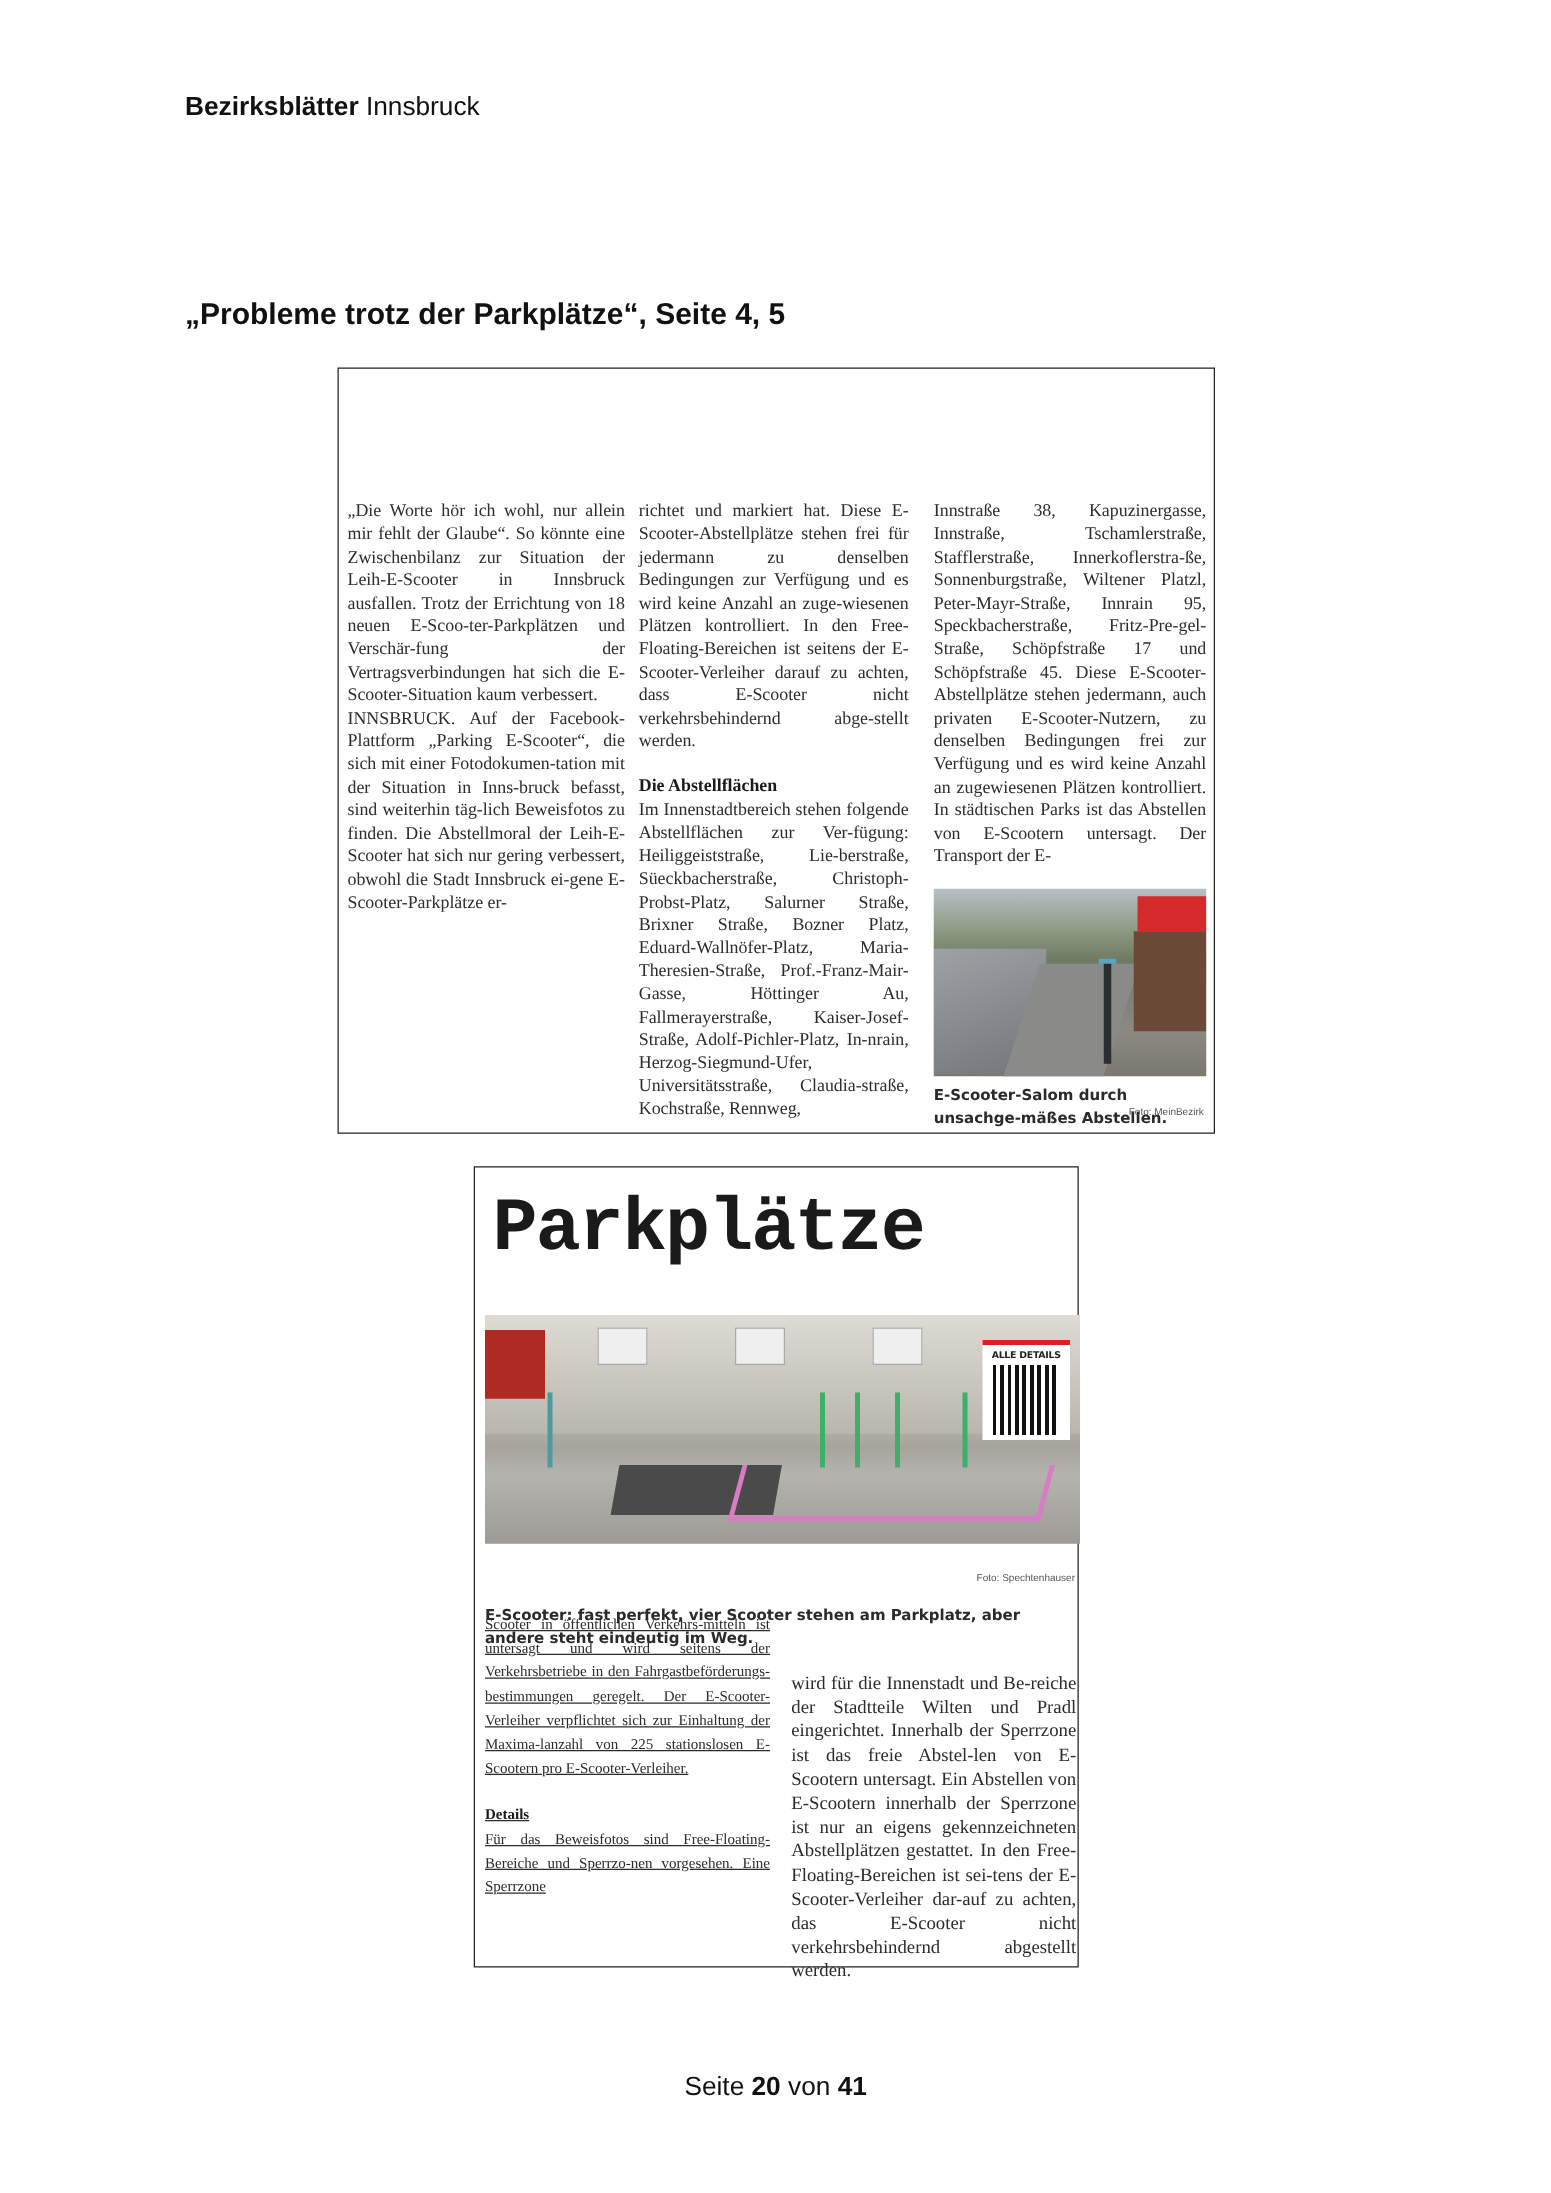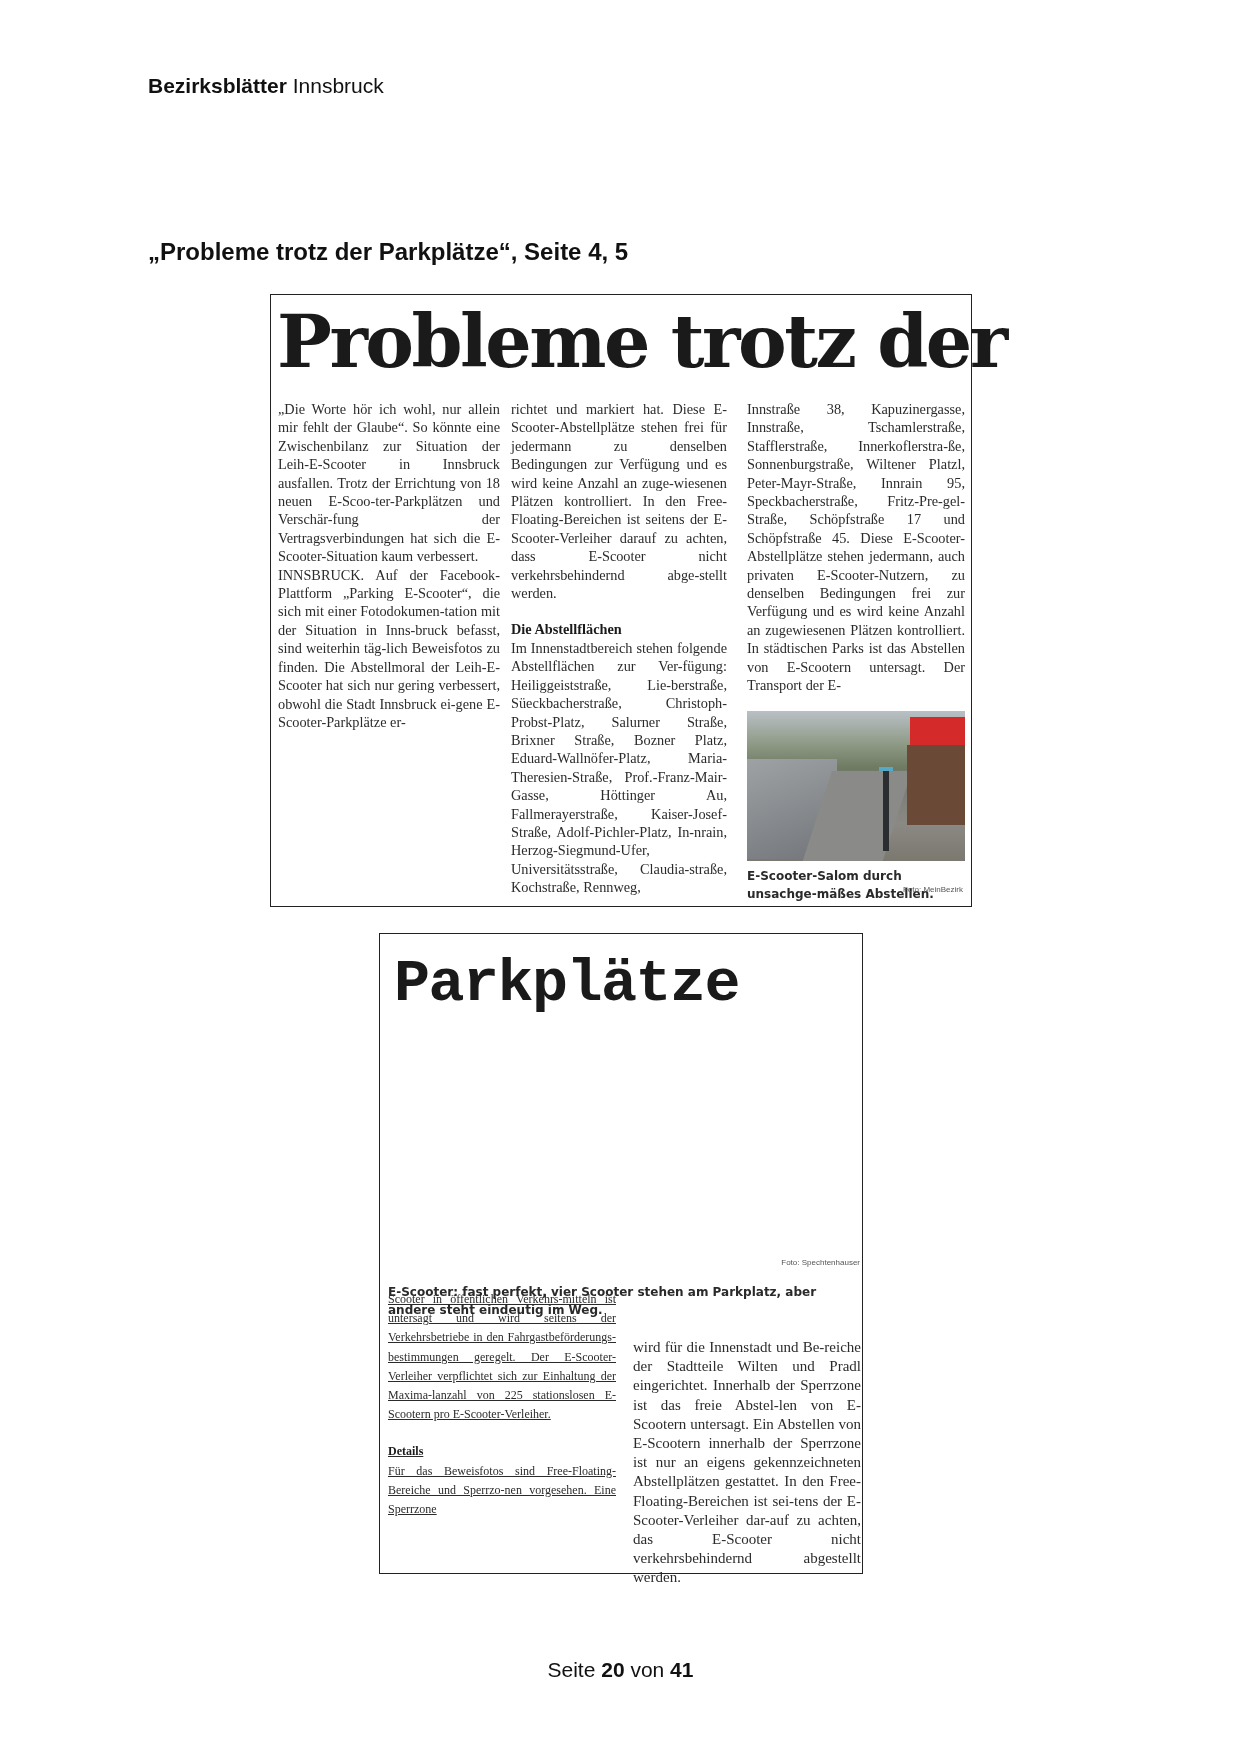--- a/index.html
+++ b/index.html
@@ -61,21 +61,20 @@
   .footer .bold { font-weight: bold; }
 </style>
 </head>
 <body>
 
 <div class="page-header"><span class="bold">Bezirksblätter</span><span> Innsbruck</span></div>
 
 <div class="doc-title">„Probleme trotz der Parkplätze“, Seite 4, 5</div>
 
 <div class="clip1">
-  <div class="headline">Probleme trotz der</div>
 
   <div class="col c1">
     <p class="para">„Die Worte hör ich wohl, nur allein mir fehlt der Glaube“. So könnte eine Zwischenbilanz zur Situation der Leih-E-Scooter in Innsbruck ausfallen. Trotz der Errichtung von 18 neuen E-Scoo-ter-Parkplätzen und Verschär-fung der Vertragsverbindungen hat sich die E-Scooter-Situation kaum verbessert.</p>
     <p class="para">INNSBRUCK. Auf der Facebook-Plattform „Parking E-Scooter“, die sich mit einer Fotodokumen-tation mit der Situation in Inns-bruck befasst, sind weiterhin täg-lich Beweisfotos zu finden. Die Abstellmoral der Leih-E-Scooter hat sich nur gering verbessert, obwohl die Stadt Innsbruck ei-gene E-Scooter-Parkplätze er-</p>
   </div>
 
   <div class="col c2">
     <p class="para">richtet und markiert hat. Diese E-Scooter-Abstellplätze stehen frei für jedermann zu denselben Bedingungen zur Verfügung und es wird keine Anzahl an zuge-wiesenen Plätzen kontrolliert. In den Free-Floating-Bereichen ist seitens der E-Scooter-Verleiher darauf zu achten, dass E-Scooter nicht verkehrsbehindernd abge-stellt werden.</p>
     <div class="subhead">Die Abstellflächen</div>
     <p class="para">Im Innenstadtbereich stehen folgende Abstellflächen zur Ver-fügung: Heiliggeiststraße, Lie-berstraße, Süeckbacherstraße, Christoph-Probst-Platz, Salurner Straße, Brixner Straße, Bozner Platz, Eduard-Wallnöfer-Platz, Maria-Theresien-Straße, Prof.-Franz-Mair-Gasse, Höttinger Au, Fallmerayerstraße, Kaiser-Josef-Straße, Adolf-Pichler-Platz, In-nrain, Herzog-Siegmund-Ufer, Universitätsstraße, Claudia-straße, Kochstraße, Rennweg,</p>
@@ -93,20 +92,38 @@
     <div class="scooter-top"></div>
     <div class="scooter"></div>
   </div>
   <div class="cap1">E-Scooter-Salom durch unsachge-mäßes Abstellen.</div>
   <div class="credit">Foto: MeinBezirk</div>
 </div>
 
 <div class="clip2">
   <div class="headline">Parkplätze</div>
 
+  <div class="photo2">
+    <div class="wall"></div>
+    <div class="window" style="left:90px"></div>
+    <div class="window" style="left:200px"></div>
+    <div class="window" style="left:310px"></div>
+    <div class="truck"></div>
+    <div class="asphalt"></div>
+    <div class="pink"></div>
+    <div class="escoot blue" style="left:50px"></div>
+    <div class="escoot" style="left:268px"></div>
+    <div class="escoot" style="left:296px"></div>
+    <div class="escoot" style="left:328px"></div>
+    <div class="escoot" style="left:382px"></div>
+    <div class="qr">
+      <span class="label">ALLE DETAILS</span>
+      <div class="code"></div>
+    </div>
+  </div>
   <div class="cap2">E-Scooter: fast perfekt, vier Scooter stehen am Parkplatz, aber andere steht eindeutig im Weg.</div>
   <div class="credit">Foto: Spechtenhauser</div>
 
   <div class="col c1">
     <p class="para">Scooter in öffentlichen Verkehrs-mitteln ist untersagt und wird seitens der Verkehrsbetriebe in den Fahrgastbeförderungs-bestimmungen geregelt. Der E-Scooter-Verleiher verpflichtet sich zur Einhaltung der Maxima-lanzahl von 225 stationslosen E-Scootern pro E-Scooter-Verleiher.</p>
     <div class="subhead">Details</div>
     <p class="para">Für das Beweisfotos sind Free-Floating-Bereiche und Sperrzo-nen vorgesehen. Eine Sperrzone</p>
   </div>
   <div class="col c2">
     <p class="para">wird für die Innenstadt und Be-reiche der Stadtteile Wilten und Pradl eingerichtet. Innerhalb der Sperrzone ist das freie Abstel-len von E-Scootern untersagt. Ein Abstellen von E-Scootern innerhalb der Sperrzone ist nur an eigens gekennzeichneten Abstellplätzen gestattet. In den Free-Floating-Bereichen ist sei-tens der E-Scooter-Verleiher dar-auf zu achten, das E-Scooter nicht verkehrsbehindernd abgestellt werden.</p>

